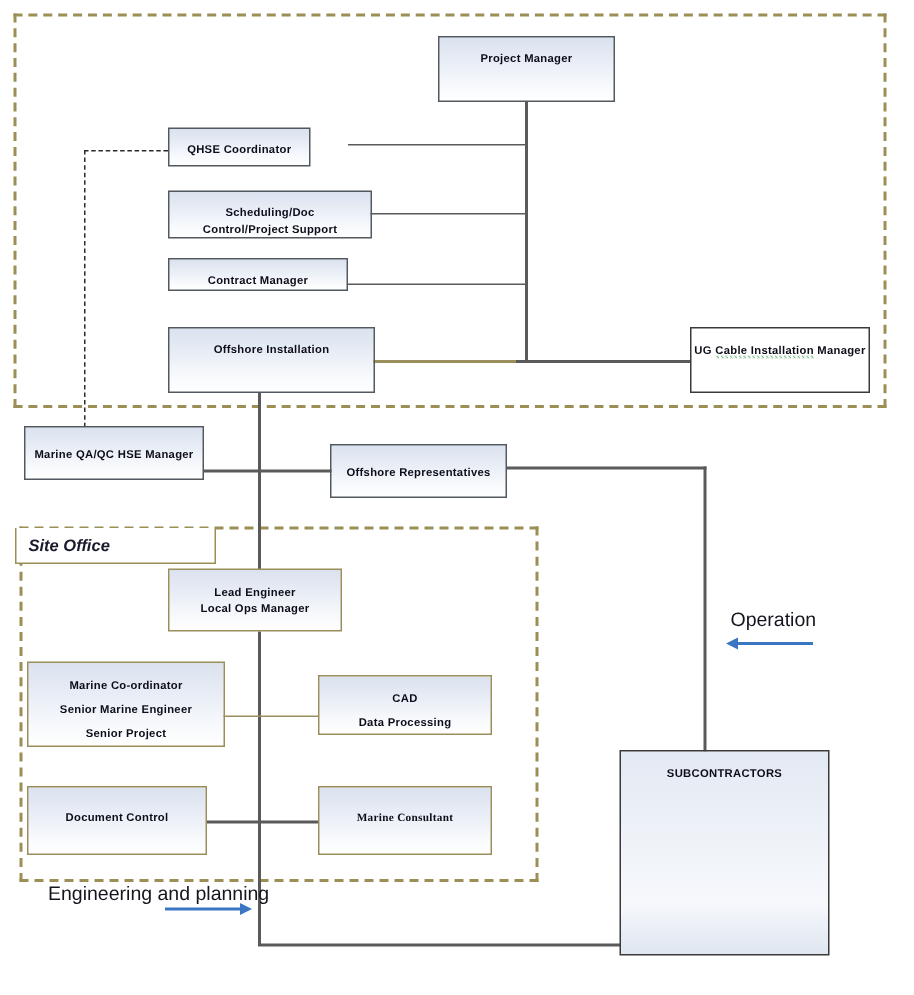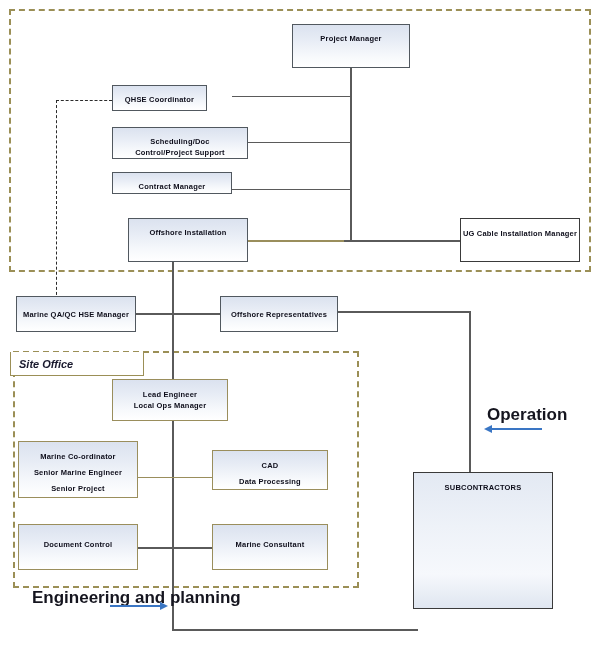--- a/index.html
+++ b/index.html
@@ -88,22 +88,22 @@
   }
   .conn.dash-h {
     background: transparent;
     border-top: 1px dashed #2b2b2b;
     height: 0;
   }
 
   
   .flow-caption {
     position: absolute;
-    font-size: 17px;
-    font-weight: bold;
+    font-size: 13px;
+    font-weight: normal;
     color: #15151f;
     white-space: nowrap;
     z-index: 6;
   }
   .arrow {
     position: absolute;
     height: 10px;
     z-index: 6;
   }
   .arrow .shaft {
@@ -185,64 +185,64 @@
 
   <div class="node" style="left:112px; top:127px; width:136px; height:32px;">
     <span class="line">Scheduling/Doc</span>
     <span class="line">Control/Project  Support</span>
   </div>
 
   <div class="node" style="left:112px; top:172px; width:120px; height:22px;">
     <span class="line">Contract Manager</span>
   </div>
 
-  <div class="node" style="left:128px; top:218px; width:120px; height:44px;">
+  <div class="node" style="left:112px; top:218px; width:138px; height:44px;">
     <span class="line">Offshore Installation</span>
   </div>
 
   <div class="node plain center-v" style="left:460px; top:218px; width:120px; height:44px; justify-content:flex-start; padding-top:9px;">
     <span class="line"><span>UG </span><span class="squiggle">Cable  Installation</span><span> Manager</span></span>
   </div>
 
-  <div class="node center-v" style="left:16px; top:296px; width:120px; height:36px;">
+  <div class="node center-v" style="left:16px; top:284px; width:120px; height:36px;">
     <span class="line">Marine QA/QC HSE Manager</span>
   </div>
 
   <div class="node center-v" style="left:220px; top:296px; width:118px; height:36px;">
     <span class="line">Offshore Representatives</span>
   </div>
 
   <div class="node olive" style="left:112px; top:379px; width:116px; height:42px; padding-top:9px;">
     <span class="line">Lead Engineer</span>
     <span class="line">Local Ops Manager</span>
   </div>
 
-  <div class="node olive" style="left:18px; top:441px; width:120px; height:57px; padding-top:9px;">
+  <div class="node olive" style="left:18px; top:441px; width:132px; height:57px; padding-top:9px;">
     <span class="line">Marine Co-ordinator</span>
     <span class="sp"></span>
     <span class="line">Senior Marine Engineer</span>
     <span class="sp"></span>
     <span class="line">Senior  Project</span>
   </div>
 
   <div class="node olive" style="left:212px; top:450px; width:116px; height:40px; padding-top:9px;">
     <span class="line">CAD</span>
     <span class="sp"></span>
     <span class="line">Data Processing</span>
   </div>
 
   <div class="node olive" style="left:18px; top:524px; width:120px; height:46px; padding-top:14px;">
     <span class="line">Document Control</span>
   </div>
 
-  <div class="node olive" style="left:212px; top:524px; width:116px; height:46px; padding-top:14px;">
+  <div class="node olive" style="left:212px; top:524px; width:116px; height:46px; padding-top:14px;font-family:Liberation Serif, serif;">
     <span class="line">Marine Consultant</span>
   </div>
 
-  <div class="node plain" style="left:413px; top:472px; width:140px; height:137px; background:linear-gradient(to bottom,#e3e9f3 0%,#eef2f8 40%,#f6f8fc 75%,#dfe6f0 100%); border:1px solid #3a3a3a; padding-top:9px;">
+  <div class="node plain" style="left:413px; top:500px; width:140px; height:137px; background:linear-gradient(to bottom,#e3e9f3 0%,#eef2f8 40%,#f6f8fc 75%,#dfe6f0 100%); border:1px solid #3a3a3a; padding-top:9px;">
     <span class="line">SUBCONTRACTORS</span>
   </div>
 
   <div class="flow-caption" style="left:487px; top:405px;">Operation</div>
   <div class="arrow left" style="left:484px; top:424px; width:58px;">
     <span class="head"></span>
     <span class="shaft"></span>
   </div>
 
   <div class="flow-caption" style="left:32px; top:588px;">Engineering and planning</div>

